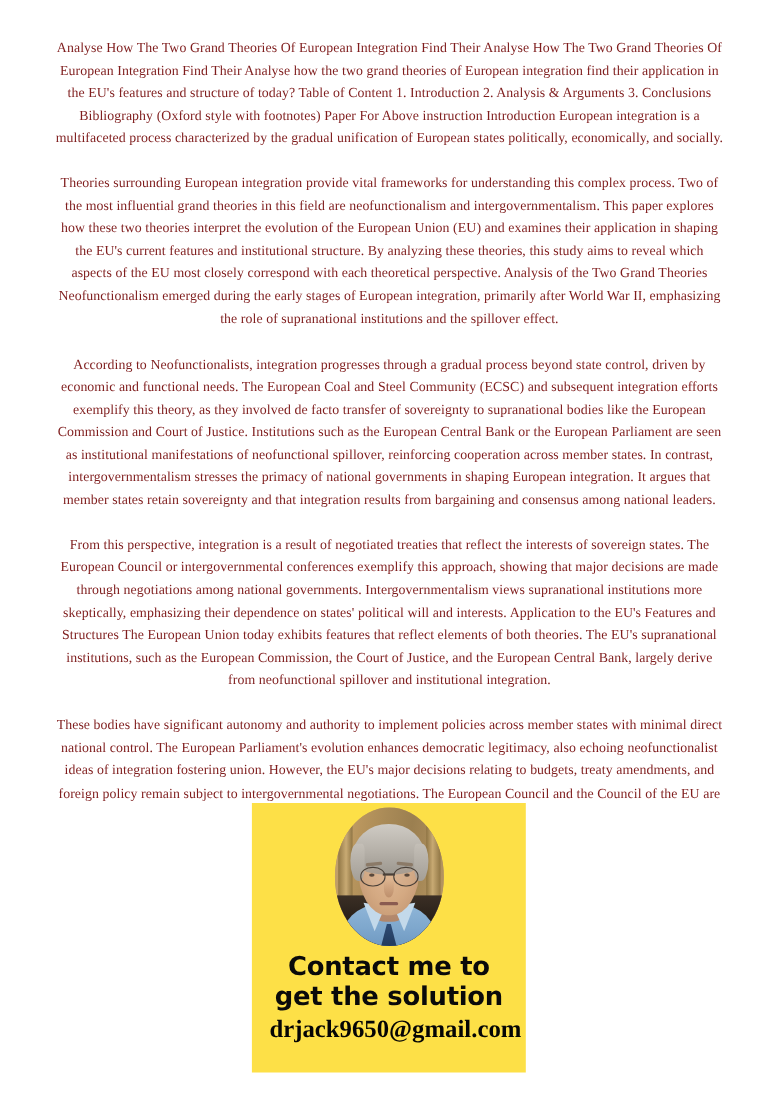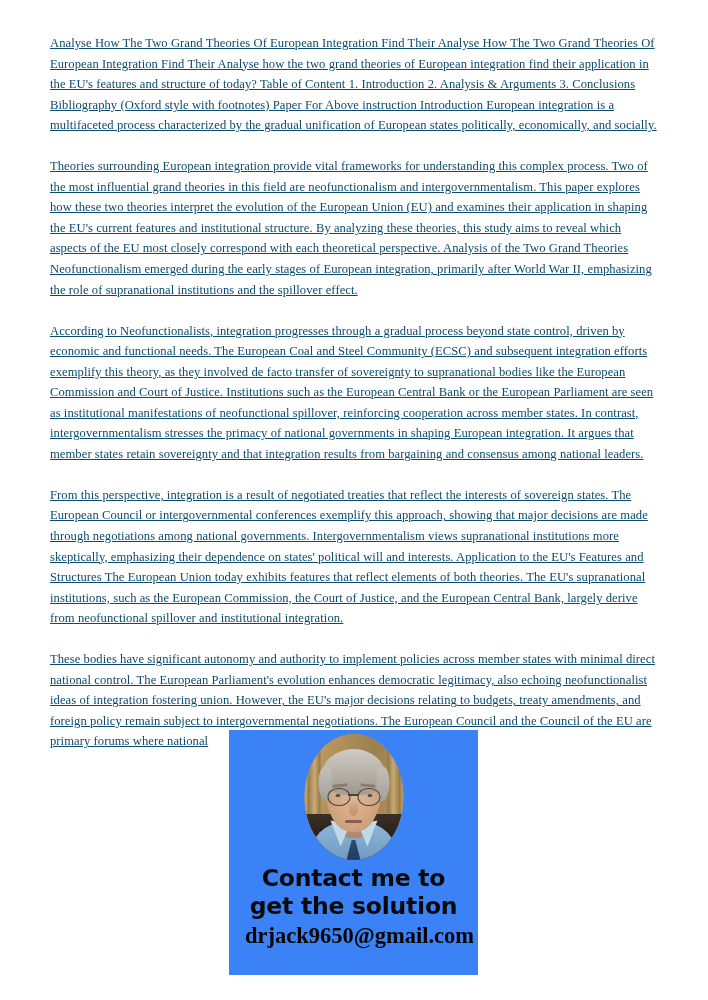--- a/index.html
+++ b/index.html
@@ -27,37 +27,36 @@
     position: absolute;
     left: 50px;
     top: 33px;
     width: 608px;
   }
 
   .para {
     font-family: "Liberation Serif", "DejaVu Serif", serif;
     font-size: 12.6px;
     line-height: 20.55px;
-    color: #0c4a6e;
-    text-align: left;
+    color: #7f1d1d;
+    text-align: center;
     margin: 0 0 20.5px 0;
     white-space: pre-line;
     letter-spacing: 0.005em;
-    text-decoration: underline;
   }
   .para:last-child { margin-bottom: 16px; }
 
   
   #contact-overlay {
     position: absolute;
     left: 229px;
     top: 730px;
     width: 249px;
     height: 245px;
-    background: #3b82f6;
+    background: #fde047;
     box-sizing: border-box;
     overflow: hidden;
     display: block;
   }
 
   #avatar-wrap {
     position: absolute;
     left: 50%;
     top: 4px;
     transform: translateX(-50%);

